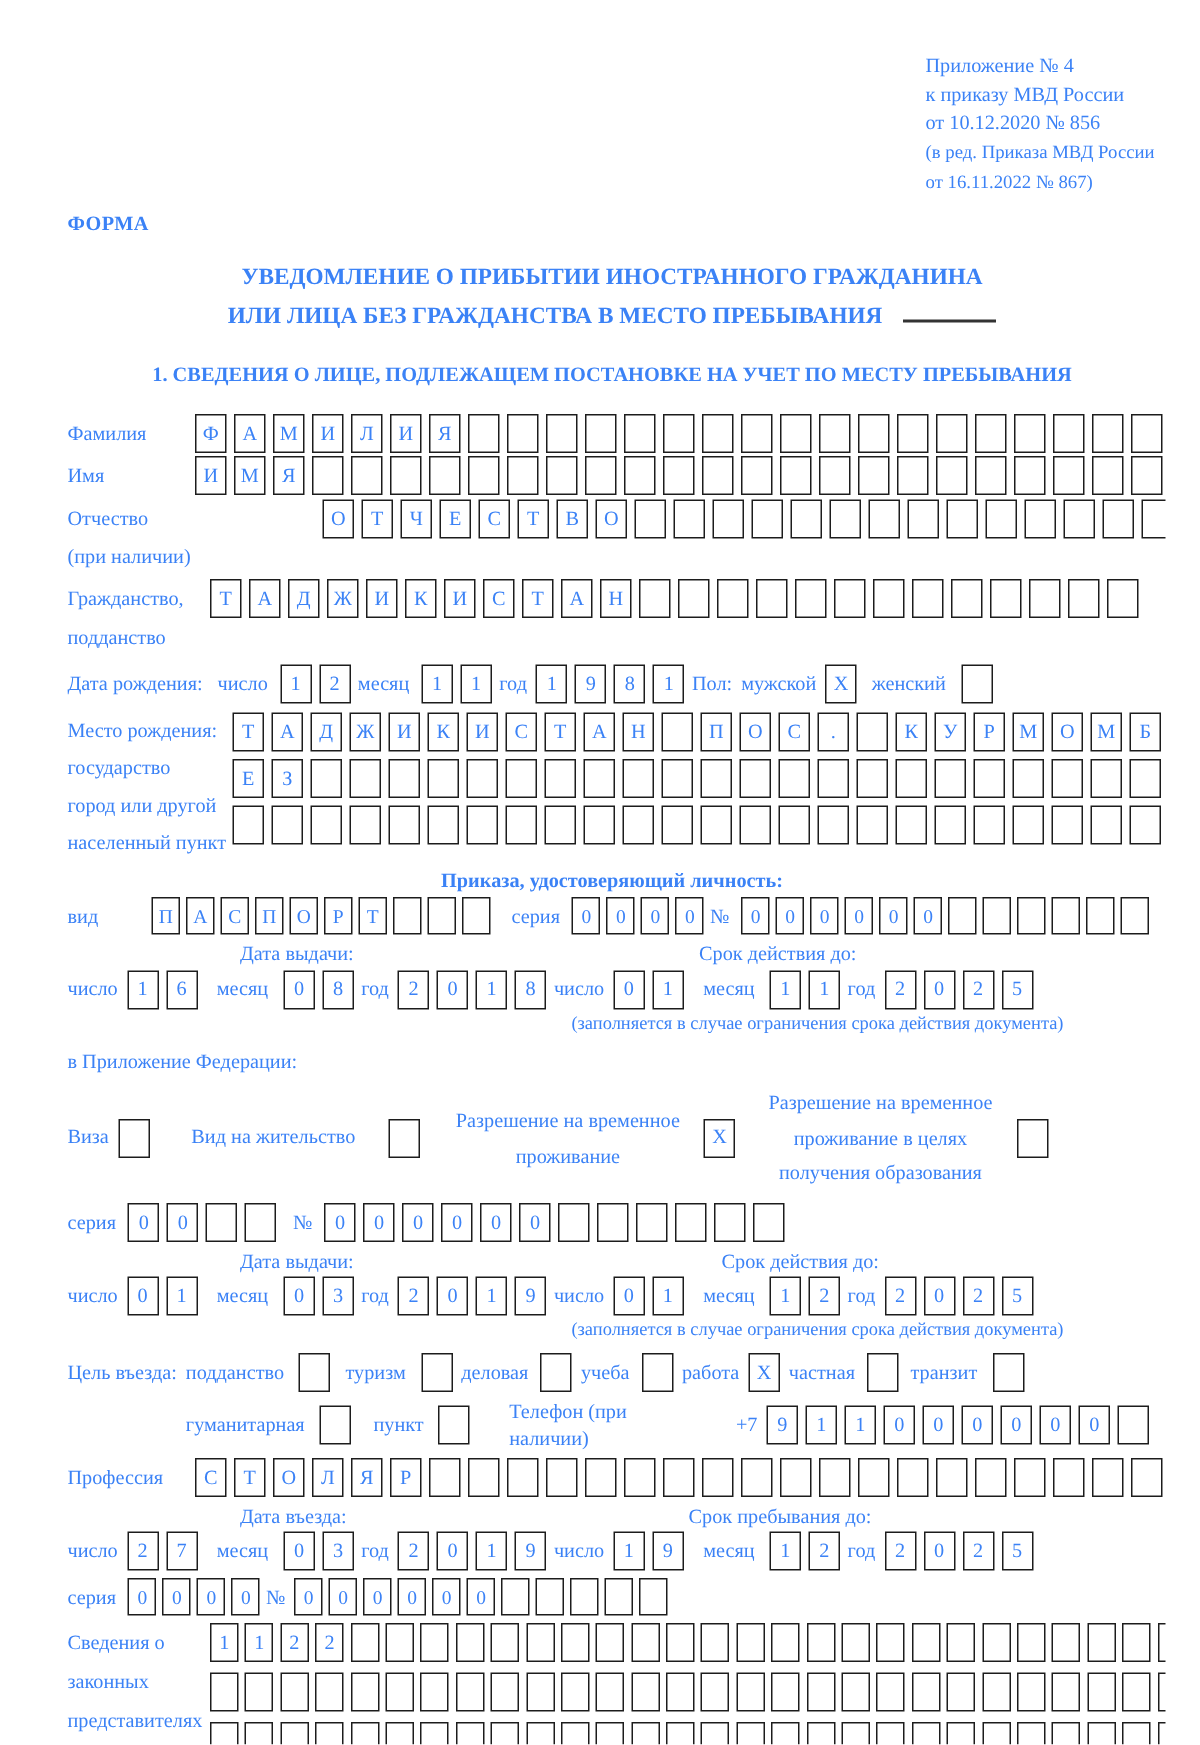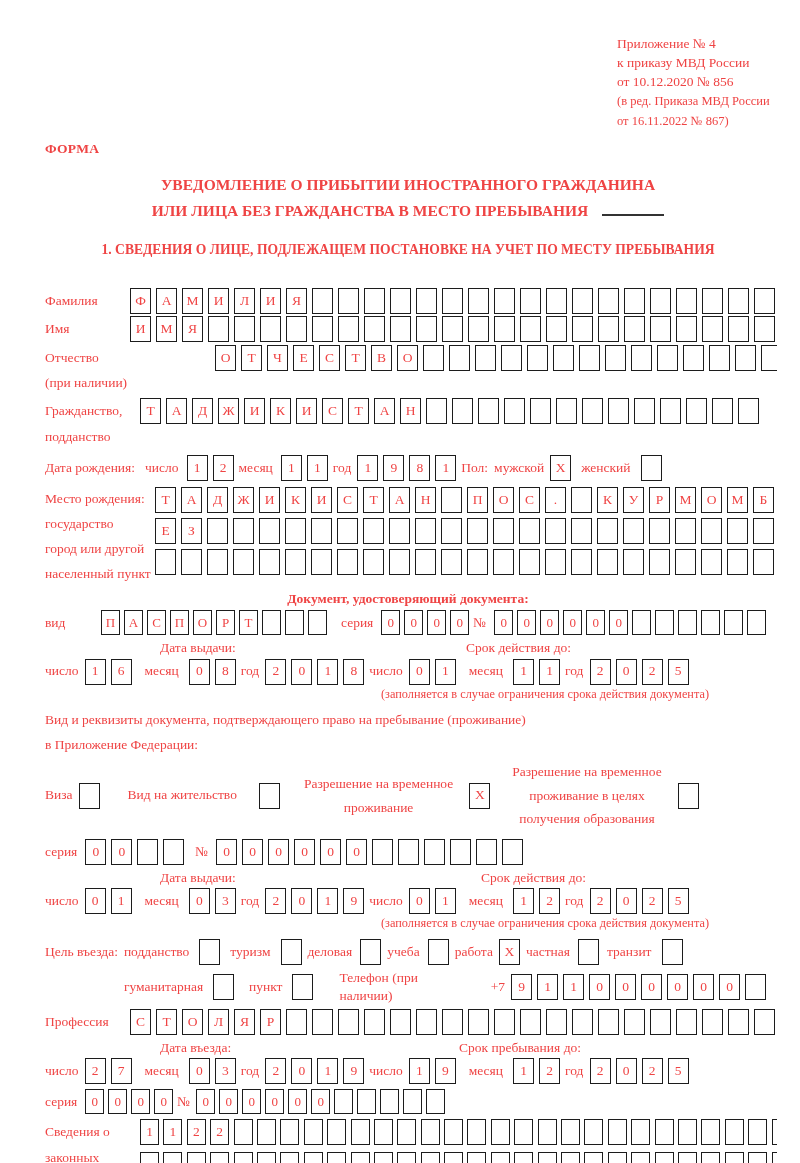--- a/index.html
+++ b/index.html
@@ -1,19 +1,19 @@
 <!DOCTYPE html>
 <html><head>
 <meta charset="utf-8">
 <style>
   html,body{margin:0;padding:0;background:#fff;}
   .page{
     width:777px;height:1163px;box-sizing:border-box;
     padding:34px 6px 10px 45px;
-    background:#fff;color:#ef4444;
+    background:#fff;color:#3b82f6;
     font-family:"Liberation Serif","DejaVu Serif",serif;
     font-size:13.5px;line-height:1.35;overflow:hidden;
   }
   .b{font-weight:bold;}
   .sm-t{font-size:12.3px;}
   
   .ref{margin-left:572px;width:215px;line-height:1.42;}
   .ref .edline{font-size:12.5px;margin-top:2px;line-height:1.38;}
   .forma{padding-right:30px;margin-top:10px;font-weight:bold;letter-spacing:.3px;}
   
@@ -55,21 +55,21 @@
   </div>
   <div class="forma">ФОРМА</div>
 
   <div class="title">
     <div>УВЕДОМЛЕНИЕ О ПРИБЫТИИ ИНОСТРАННОГО ГРАЖДАНИНА</div>
     <div><span>ИЛИ ЛИЦА БЕЗ ГРАЖДАНСТВА В МЕСТО ПРЕБЫВАНИЯ</span><span class="uline"></span></div>
   </div>
 
   <div class="sect">1. СВЕДЕНИЯ О ЛИЦЕ, ПОДЛЕЖАЩЕМ ПОСТАНОВКЕ НА УЧЕТ ПО МЕСТУ ПРЕБЫВАНИЯ</div>
 
-  <div class="frow" style="margin-top:28px;">
+  <div class="frow" style="margin-top:16px;">
     <div class="lblcol" style="width:85px;">Фамилия</div>
     <div class="boxes">
         <span class="cell">Ф</span>
         <span class="cell">А</span>
         <span class="cell">М</span>
         <span class="cell">И</span>
         <span class="cell">Л</span>
         <span class="cell">И</span>
         <span class="cell">Я</span>
         <span class="cell"></span>
@@ -308,21 +308,21 @@
           <span class="cell"></span>
           <span class="cell"></span>
           <span class="cell"></span>
           <span class="cell"></span>
           <span class="cell"></span>
           <span class="cell"></span>
         </div>
     </div>
   </div>
 
-  <div class="ctr b" style="margin-top:3px;">Документ, удостоверяющий документа:</div>
+  <div class="ctr b" style="margin-top:3px;">Приказа, удостоверяющий личность:</div>
   <div class="frow" style="margin-top:2px;">
     <div class="lblcol" style="width:56px;">вид</div>
     <div class="boxes sm">
         <span class="cell">П</span>
         <span class="cell">А</span>
         <span class="cell">С</span>
         <span class="cell">П</span>
         <span class="cell">О</span>
         <span class="cell">Р</span>
         <span class="cell">Т</span>
@@ -404,21 +404,20 @@
           <span class="cell">2</span>
           <span class="cell">5</span>
         </div>
     </div>
   </div>
   <div class="noteline sm-t">
     <span class="mla" style="margin-right:62px;">(заполняется в случае ограничения срока действия документа)</span>
   </div>
 
   <div style="margin-top:6px;line-height:1.85;">
-    <div>Вид и реквизиты документа, подтверждающего право на пребывание (проживание)</div>
     <div>в Приложение Федерации:</div>
   </div>
   <div class="optcol" style="margin-top:2px;">
     <span>Виза</span>
       <div class="gap6"></div>
     <div class="boxes cb">
         <span class="cell"></span>
       </div>
     <div style="width:28px;"></div>
     <span>Вид на жительство</span>

